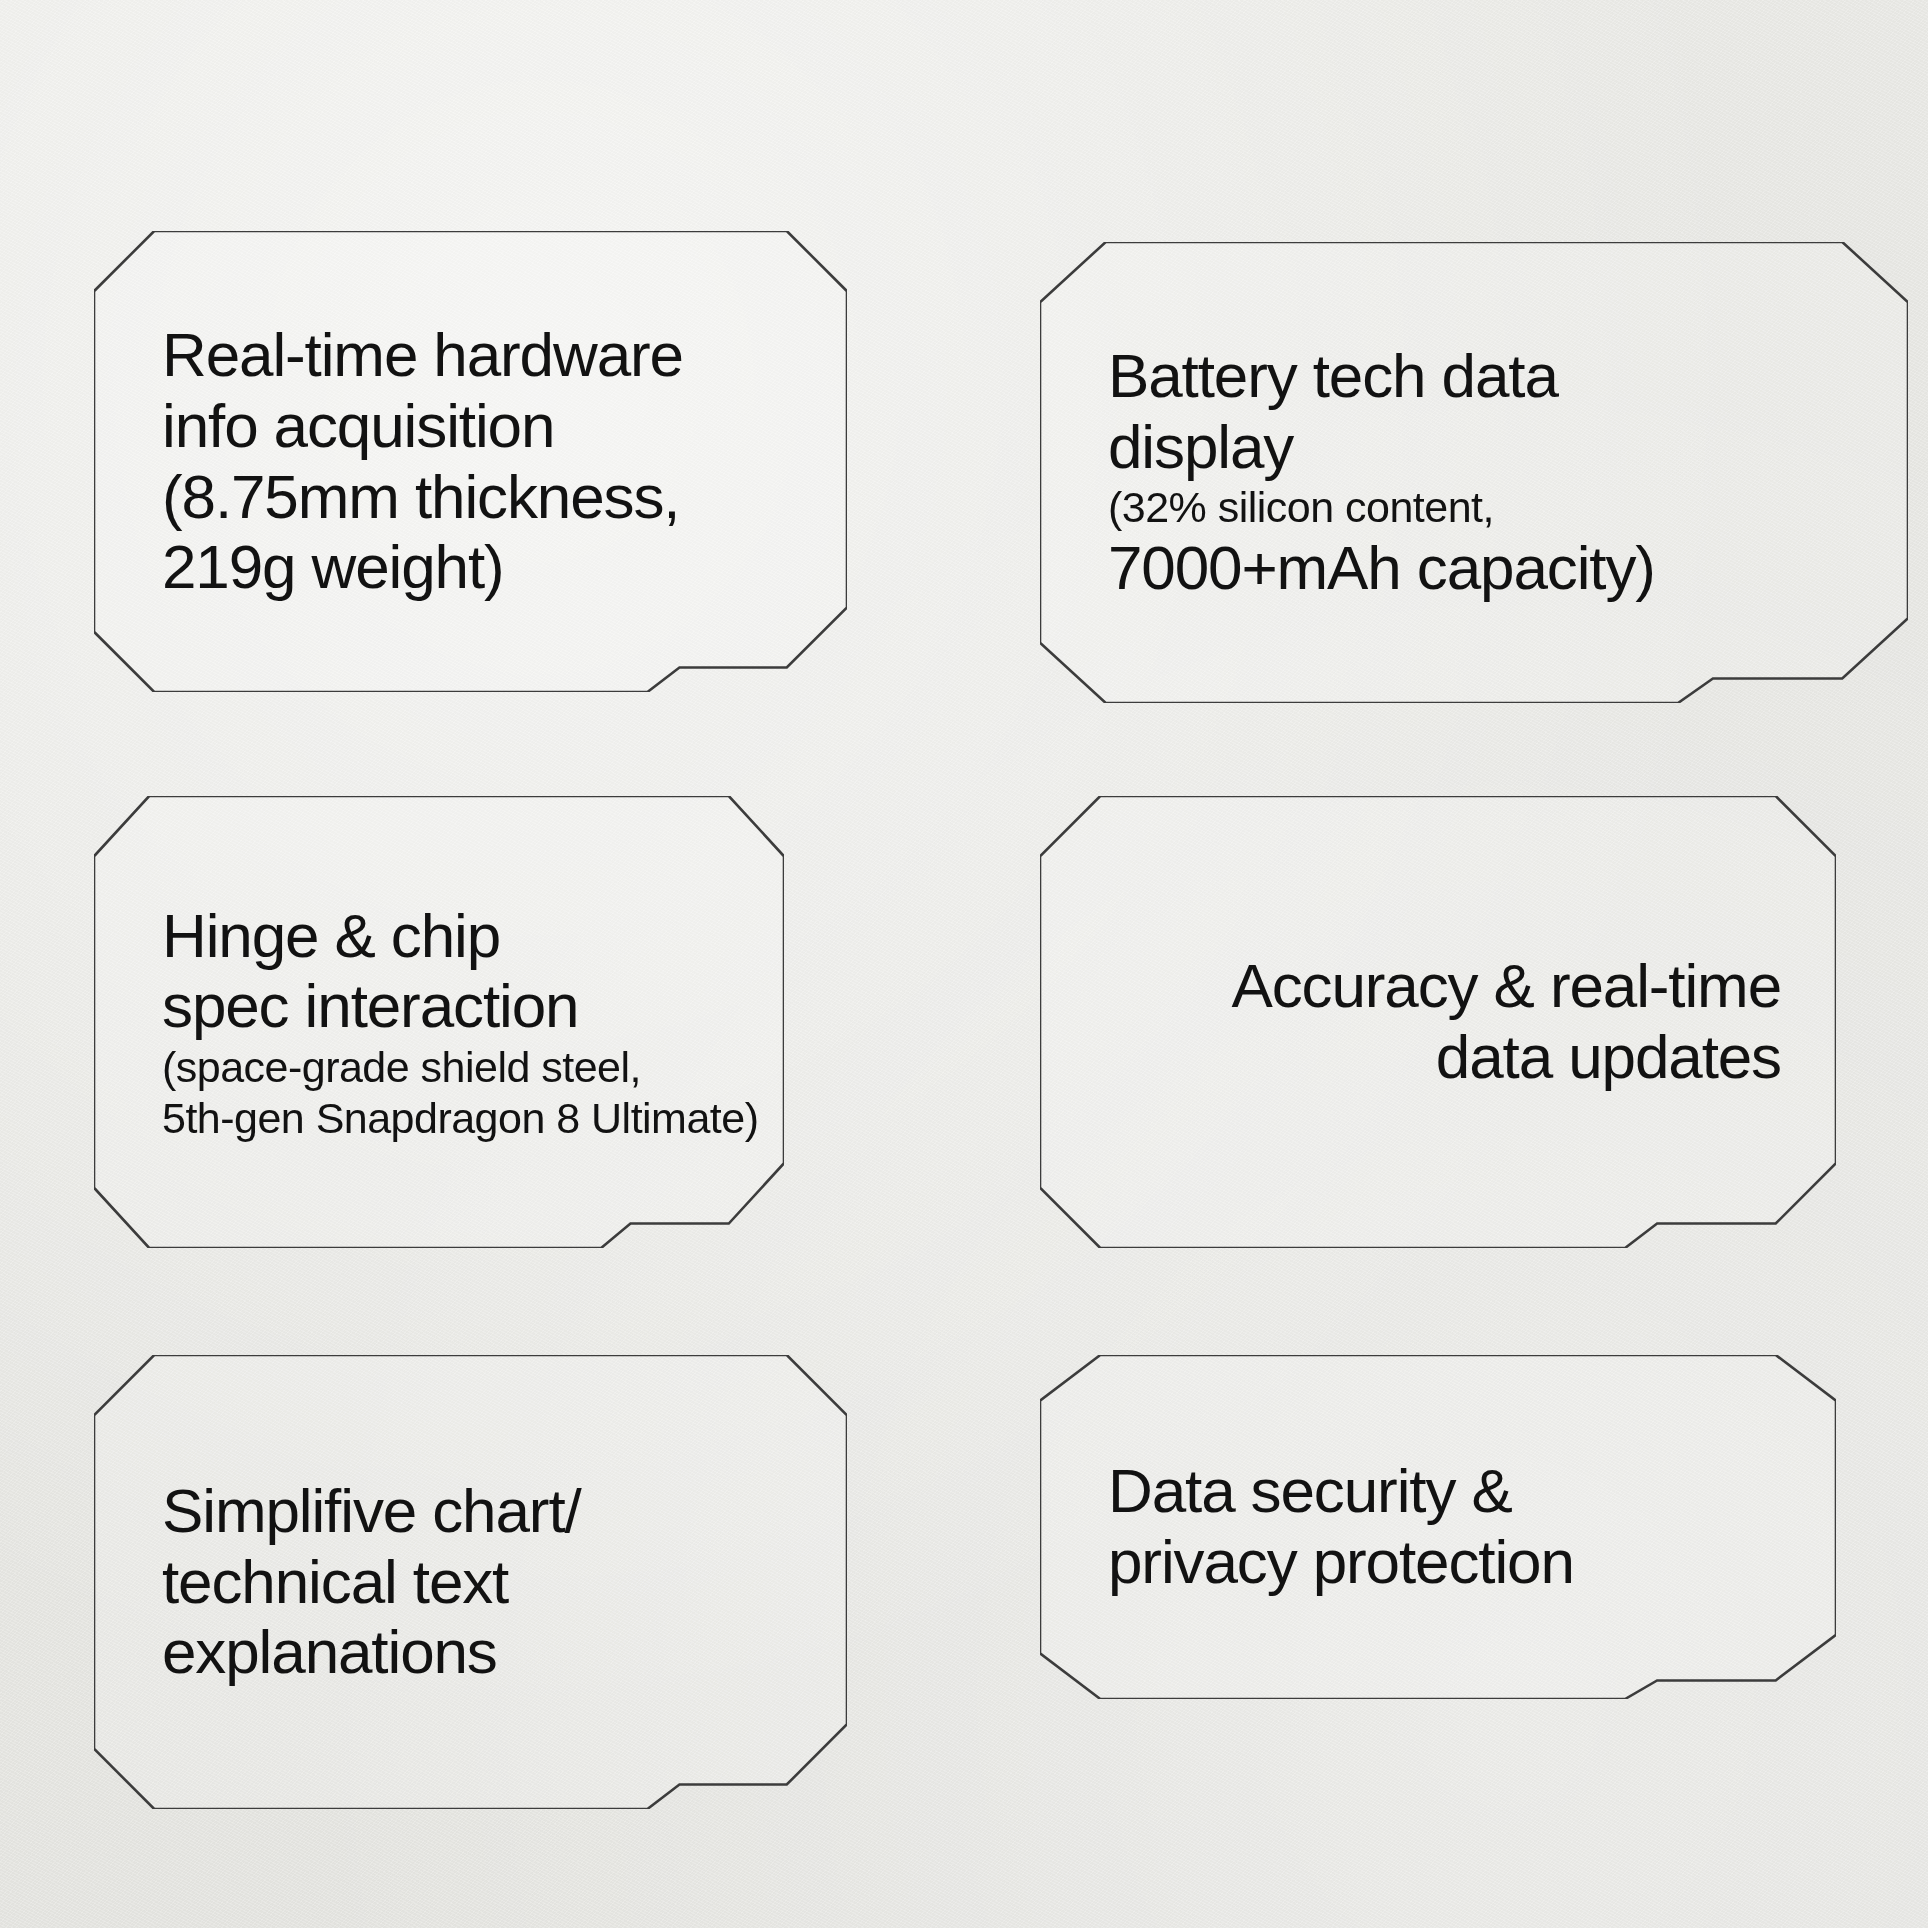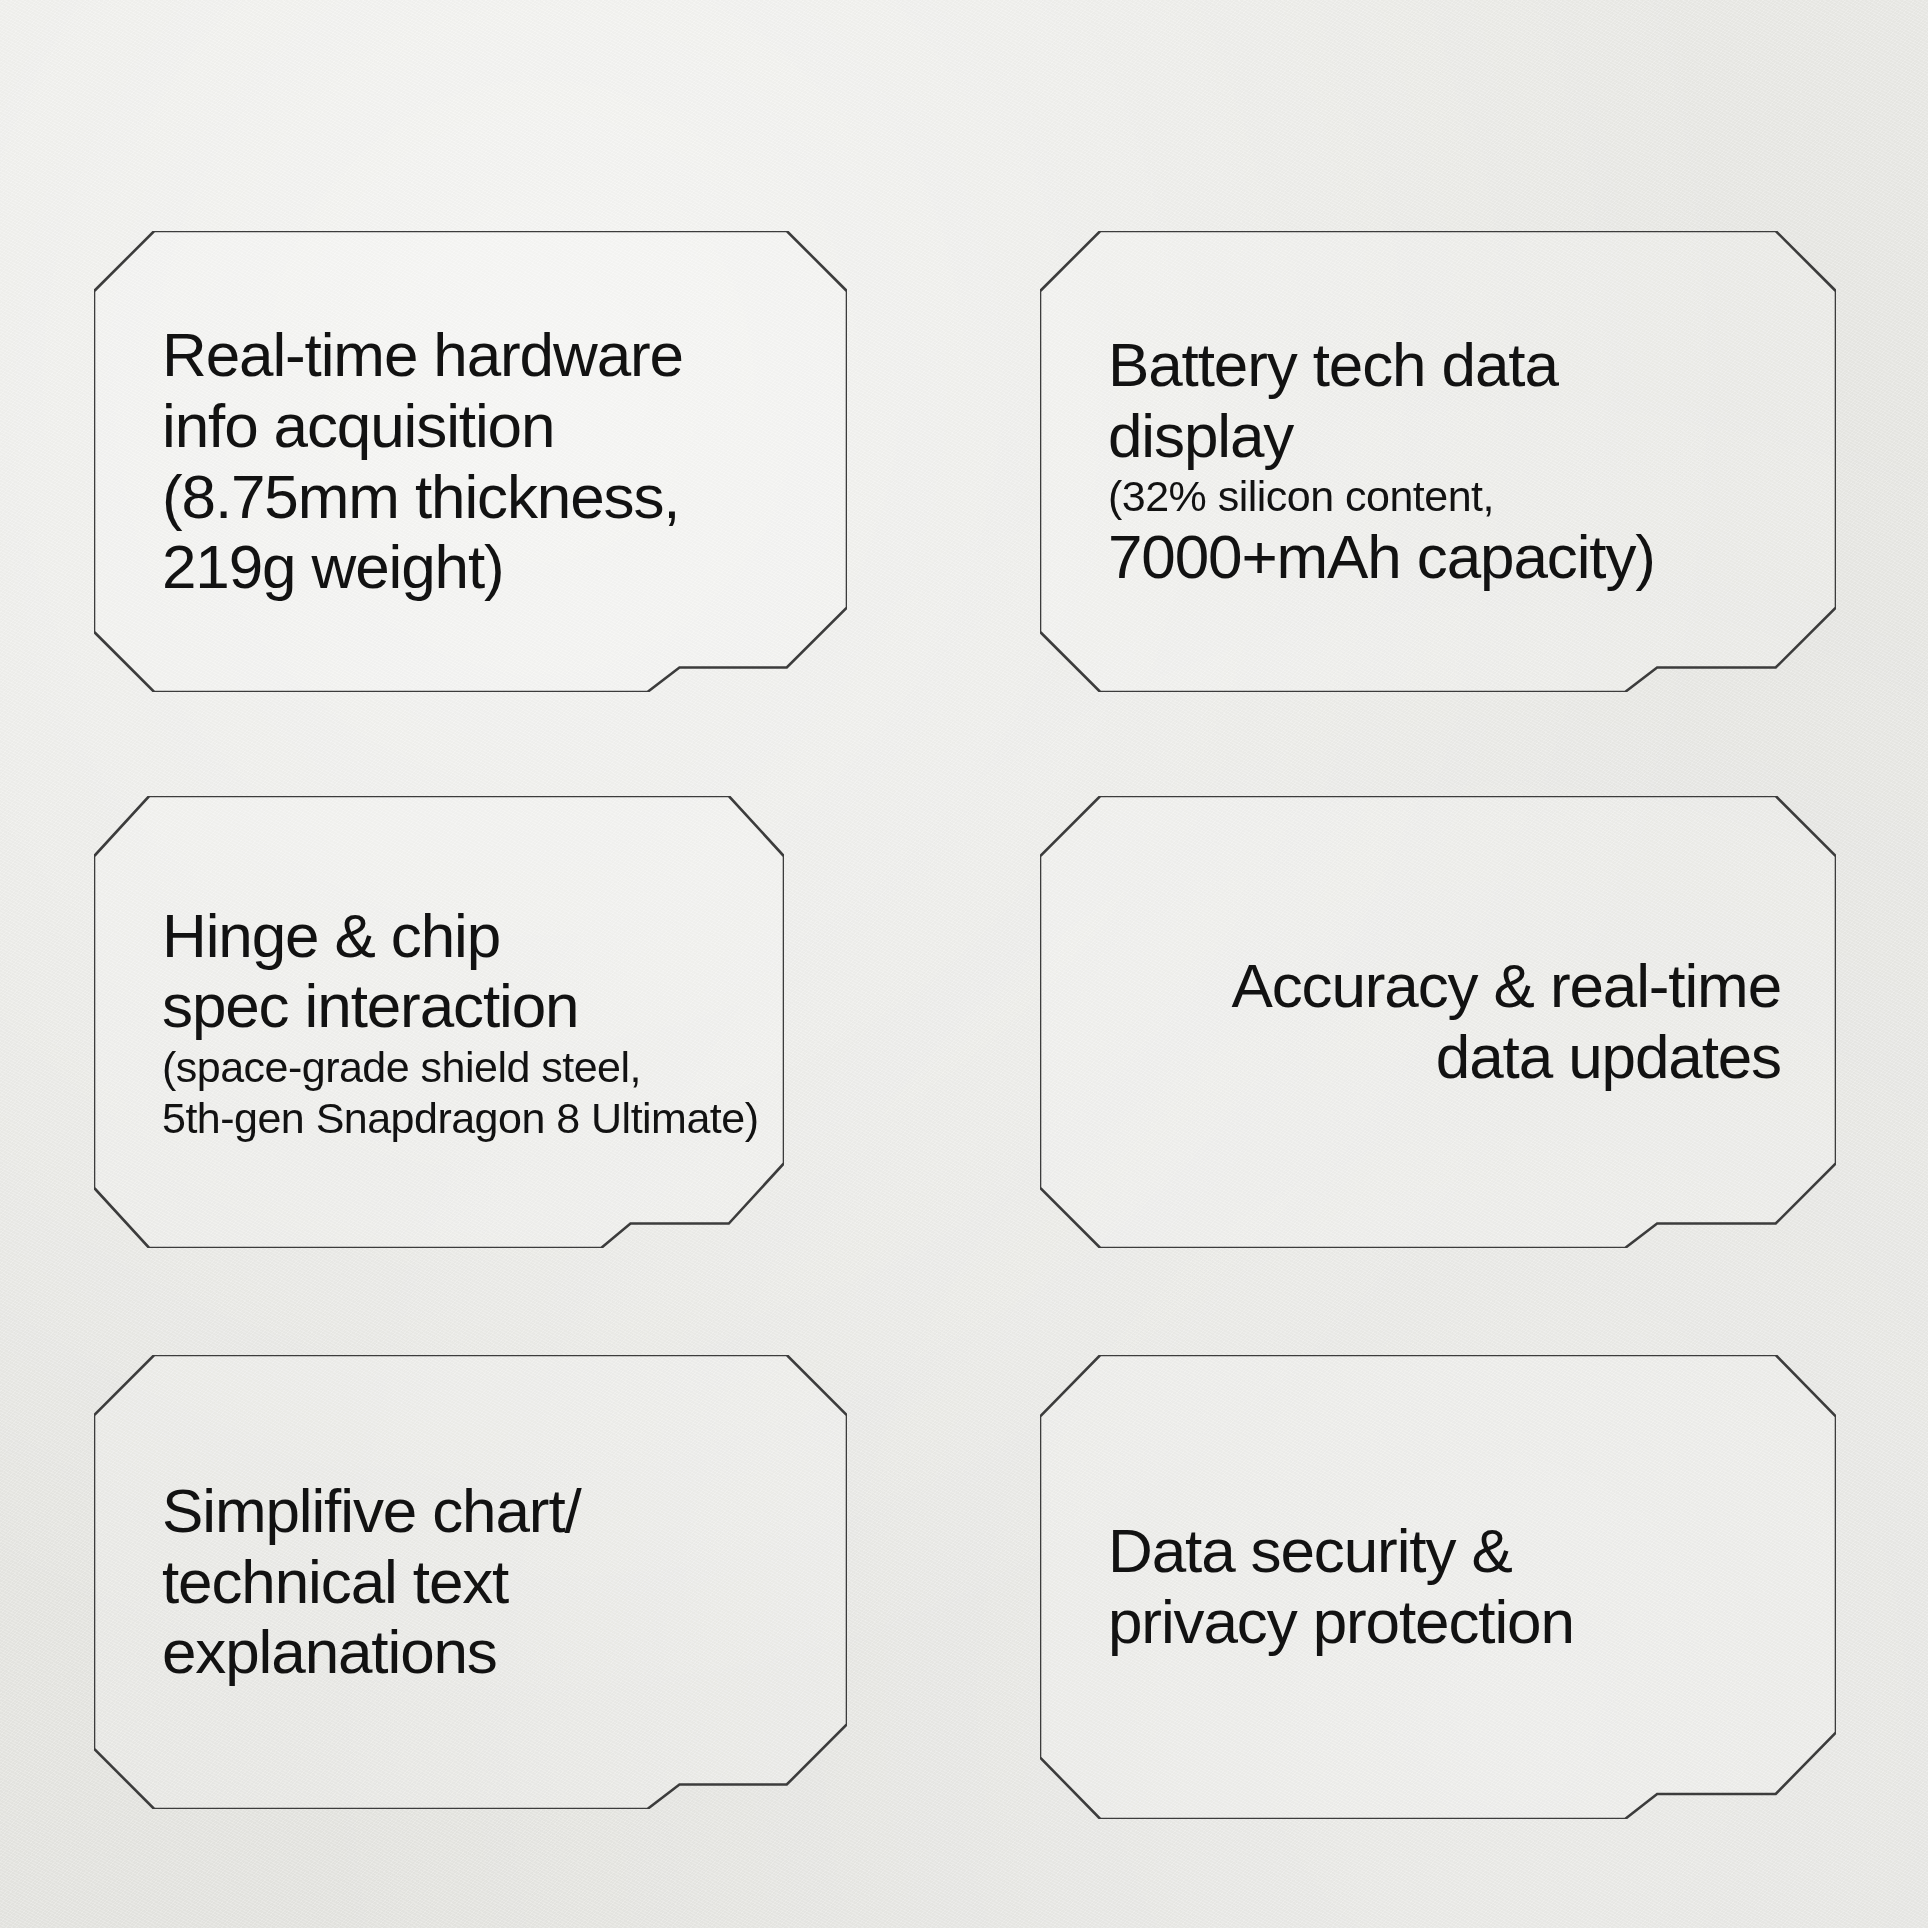--- a/index.html
+++ b/index.html
@@ -103,21 +103,21 @@
         <svg class="shape" viewBox="0 0 800 490" preserveAspectRatio="none">
           <polygon points="64.0,0.0 736.0,0.0 800.0,64.0 800.0,400.0 736.0,464.0 622.0,464.0 588.0,490.0 64.0,490.0 0.0,426.0 0.0,64.0"></polygon>
         </svg>
         <div class="body">
           <div class="line big">Real-time hardware</div>
           <div class="line big">info acquisition</div>
           <div class="line big">(8.75mm thickness,</div>
           <div class="line big">219g weight)</div>
         </div>
       </div>
-      <div class="card" style="left: 1040px; top: 215px; width: 796px; height: 461px; padding-left: 20px;">
+      <div class="card" style="left: 1040px; top: 226px; width: 868px; height: 461px; padding-left: 20px;">
         <svg class="shape" viewBox="0 0 845 490" preserveAspectRatio="none">
           <polygon points="64.0,0.0 781.0,0.0 845.0,64.0 845.0,400.0 781.0,464.0 655.1,464.0 621.1,490.0 64.0,490.0 0.0,426.0 0.0,64.0"></polygon>
         </svg>
         <div class="body">
           <div class="line big">Battery tech data</div>
           <div class="line big">display</div>
           <div class="line small">(32% silicon content,</div>
           <div class="line big">7000+mAh capacity)</div>
         </div>
       </div>
@@ -144,21 +144,21 @@
       <div class="card" style="left: 94px; top: 1339px; width: 753px; height: 454px;">
         <svg class="shape" viewBox="0 0 800 482" preserveAspectRatio="none">
           <polygon points="64.0,0.0 736.0,0.0 800.0,64.0 800.0,392.0 736.0,456.0 622.0,456.0 588.0,482.0 64.0,482.0 0.0,418.0 0.0,64.0"></polygon>
         </svg>
         <div class="body">
           <div class="line big">Simplifive chart/</div>
           <div class="line big">technical text</div>
           <div class="line big">explanations</div>
         </div>
       </div>
-      <div class="card" style="left: 1040px; top: 1339px; width: 796px; height: 464px;">
+      <div class="card" style="left: 1040px; top: 1339px; width: 796px; height: 344px;">
         <svg class="shape" viewBox="0 0 845 482" preserveAspectRatio="none">
           <polygon points="64.0,0.0 781.0,0.0 845.0,64.0 845.0,392.0 781.0,456.0 655.1,456.0 621.1,482.0 64.0,482.0 0.0,418.0 0.0,64.0"></polygon>
         </svg>
         <div class="body">
           <div class="line big">Data security &amp;</div>
           <div class="line big">privacy protection</div>
         </div>
       </div>
     </div>
 </div>

